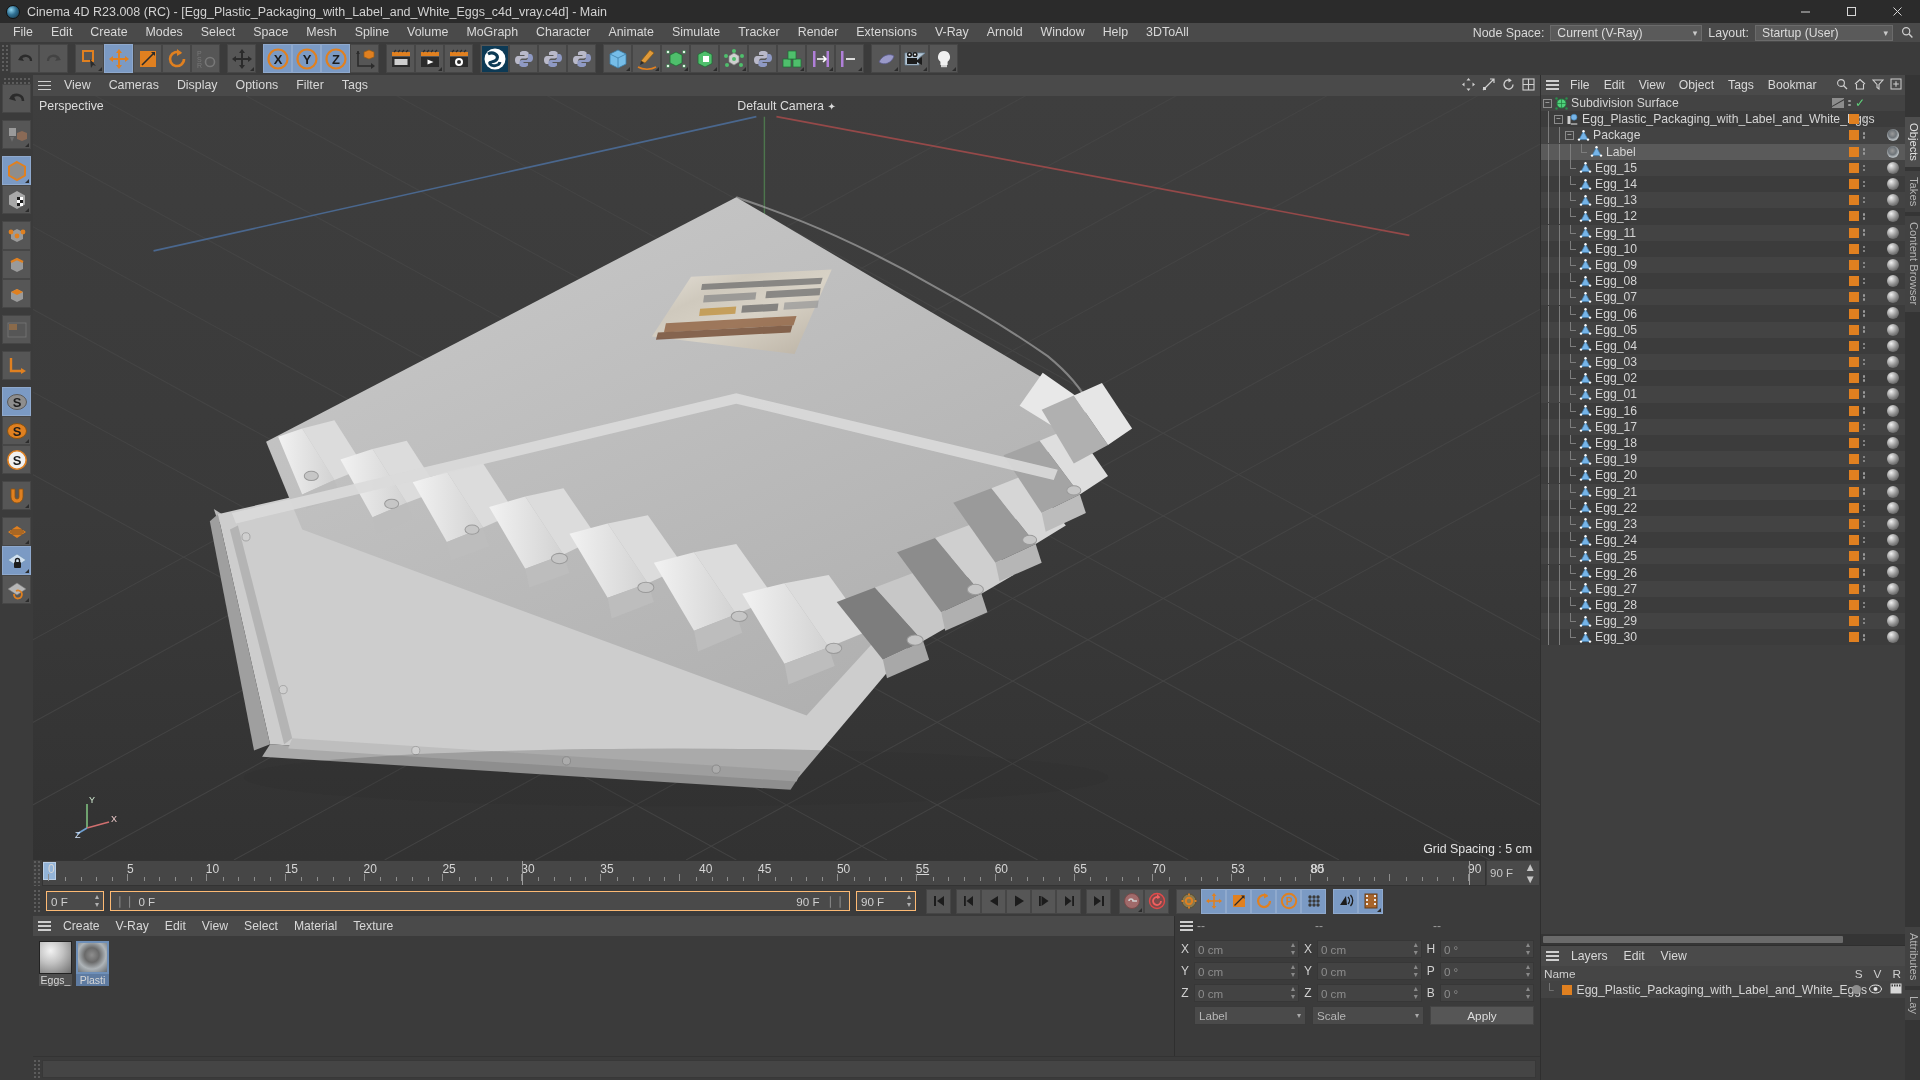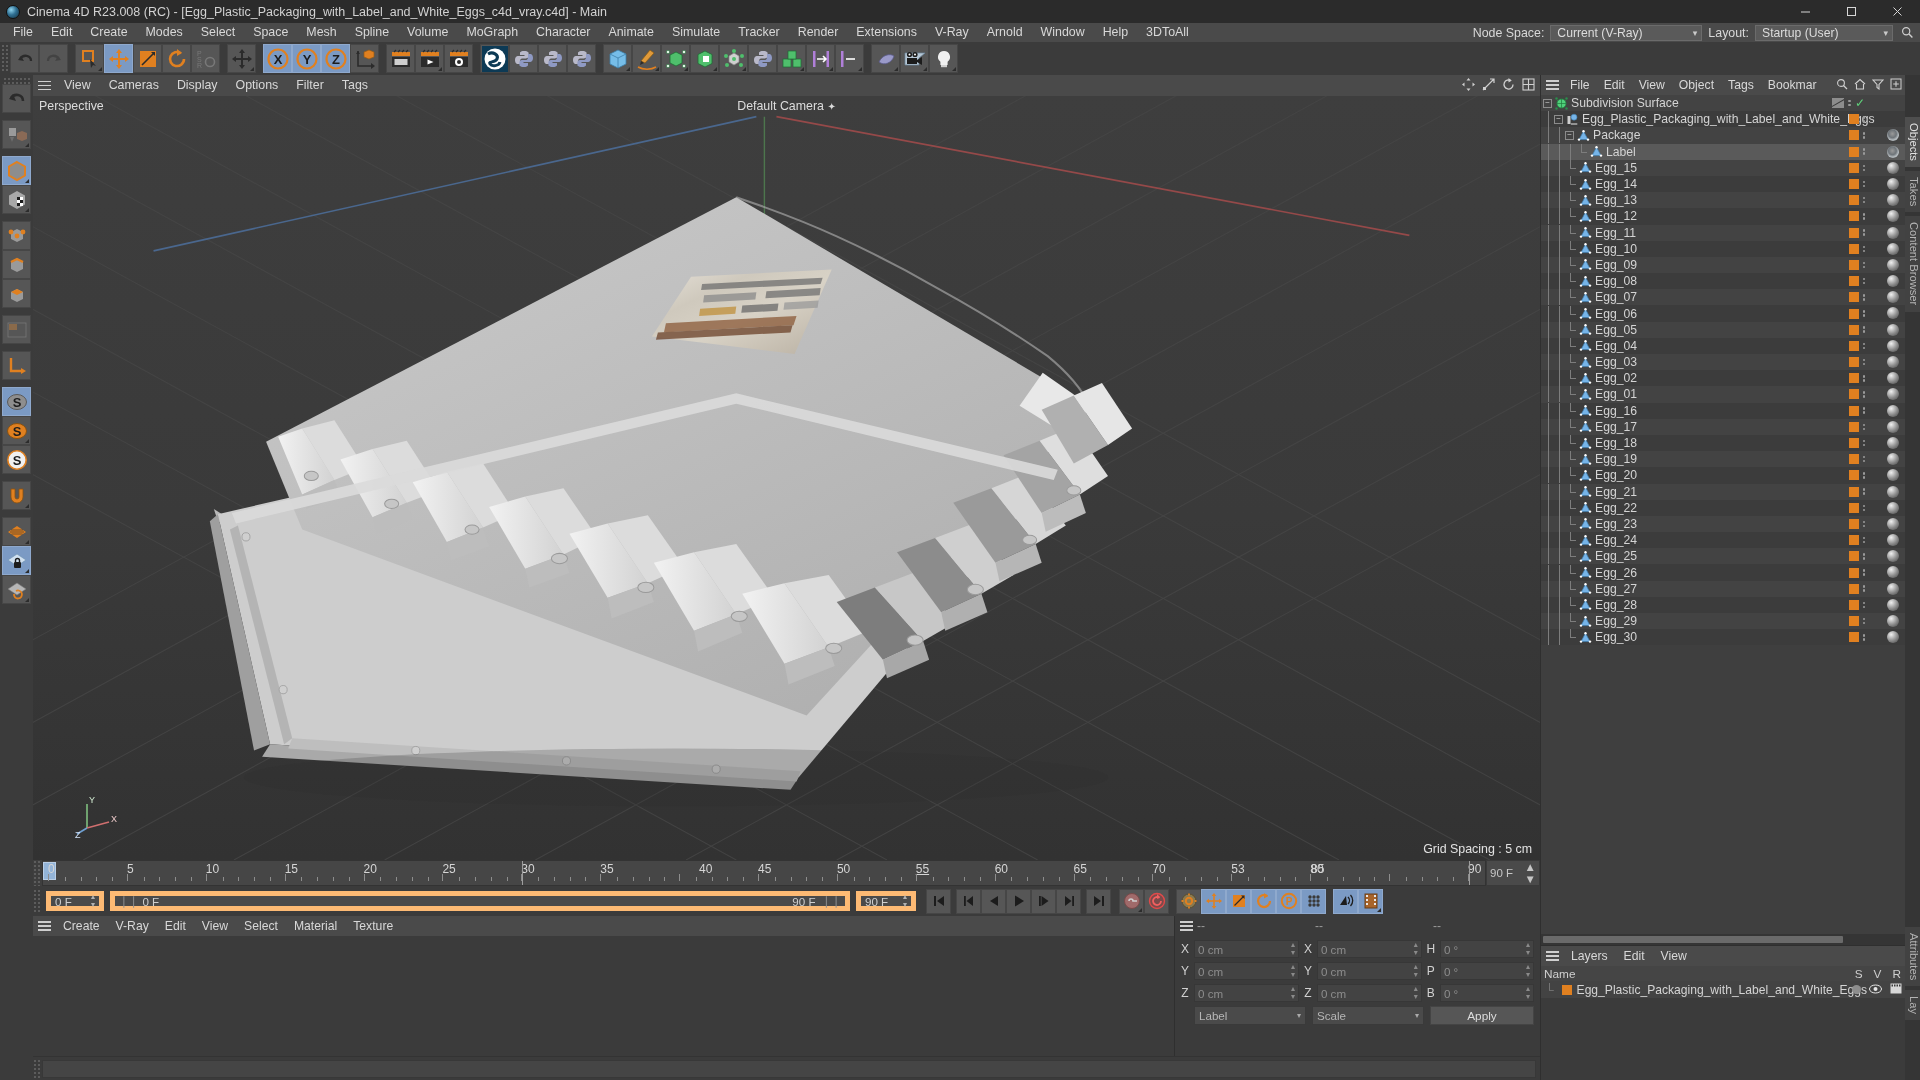--- a/index.html
+++ b/index.html
@@ -89,21 +89,21 @@
   .tl-grip { width:9px; background: radial-gradient(circle, #6a6a6a 0.8px, transparent 1px) 0 0/4px 4px; opacity:.7; flex:0 0 9px;}
   .tl-track { position:relative; flex:1 1 auto; background:#464646; border:1px solid #333; }
   .tl-ticklabel { position:absolute; top:1px; font-size:12px; color:#d5d5d5; transform:translateX(-1px);}
   .tl-tick { position:absolute; bottom:4px; width:1px; background:#8d8d8d;}
   .tl-green { position:absolute; top:0; bottom:0; width:1px; background:#9d9d9d; }
   .tl-marker { position:absolute; top:1px; width:13px; height:18px; background:#93b4d8; border:1px solid #b9cee6;}
   .tl-endbox { width:54px; flex:0 0 54px; background:#4a4a4a; border:1px solid #3a3a3a; display:flex; align-items:center; justify-content:space-between; padding:0 3px; font-size:11.5px; color:#c6c6c6;}
 
   
   .transport { height:30px; flex:0 0 30px; background:#3b3b3b; display:flex; align-items:center; position:relative; }
-  .fld { background:#4a4a4a; border:5px solid #fdba74; height:20px; display:flex; align-items:center; padding:0 4px; font-size:11.6px; color:#cfcfcf;}
+  .fld { background:#4a4a4a; border:1px solid #fdba74; height:20px; display:flex; align-items:center; padding:0 4px; font-size:11.6px; color:#cfcfcf;}
   .fld .spin { margin-left:auto; padding-left:5px; font-size:8px; color:#b0b0b0; line-height:1;}
   .tp-btn { width:25px;height:25px; background:#565656;border:1px solid #464646; display:flex;align-items:center;justify-content:center;position:relative;}
   .tp-btn.on{background:#7b9ac4;border-color:#8fa9cd;}
   .tp-btn.corner::after{content:"";position:absolute;right:1px;bottom:1px;border-left:4px solid transparent;border-bottom:4px solid #2c2c2c;}
 
   
   .bottom { height:140px; flex:0 0 140px; display:flex; }
   .matpanel { flex:1 1 auto; background:#3b3b3b; display:flex; flex-direction:column; border-right:1px solid #2f2f2f;}
   .panelhdr { height:20px; flex:0 0 20px; background:#4a4a4a; display:flex; align-items:center;}
   .panelhdr .mi { padding:0 8px; font-size:12.2px; color:#d8d8d8; line-height:20px;}
@@ -1177,20 +1177,30 @@
                 <i></i>
               </div>
             <div class="mi">Create</div>
             <div class="mi">V-Ray</div>
             <div class="mi">Edit</div>
             <div class="mi">View</div>
             <div class="mi">Select</div>
             <div class="mi">Material</div>
             <div class="mi">Texture</div>
           </div>
+          <div class="matbody">
+            <div class="matitem">
+              <div class="sw" style="background:radial-gradient(circle at 34% 28%, #f2f2f2 0%, #c2c2c2 42%, #6e6e6e 100%);"></div>
+              <div class="nm">Eggs_</div>
+            </div>
+            <div class="matitem sel">
+              <div class="sw" style="background:radial-gradient(circle at 48% 42%, #8e8e8e 0%, #6a6a6a 30%, #aeb4b8 58%, #5c6166 100%);"></div>
+              <div class="nm">Plasti</div>
+            </div>
+          </div>
         </div>
 
         <div class="coordpanel">
           <div class="coordhdr">
             <div class="hamb">
                 <i></i>
                 <i></i>
                 <i></i>
               </div>
             <span class="dash" style="width:118px">--</span>

